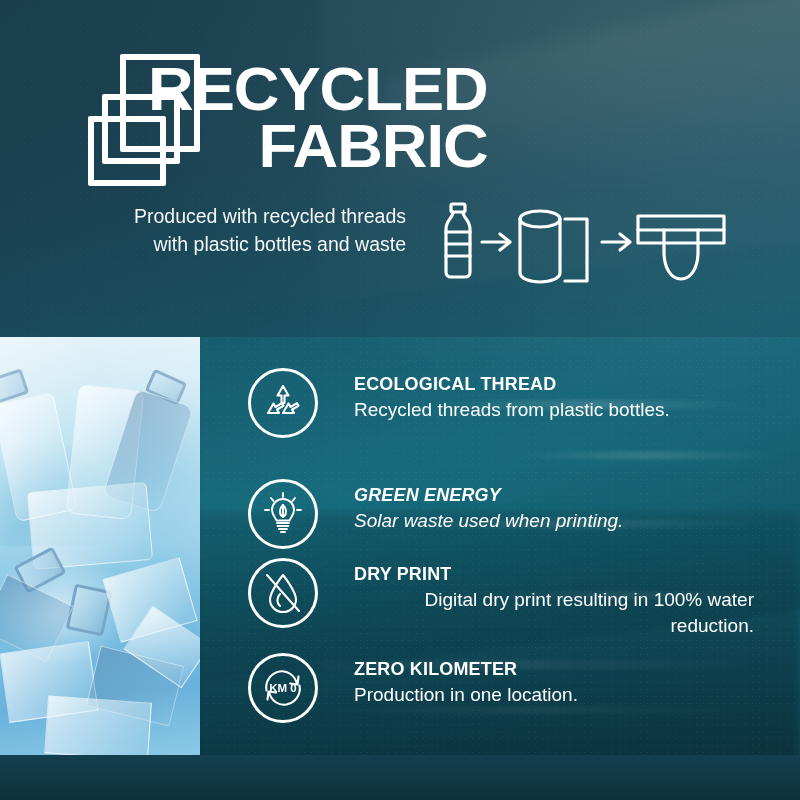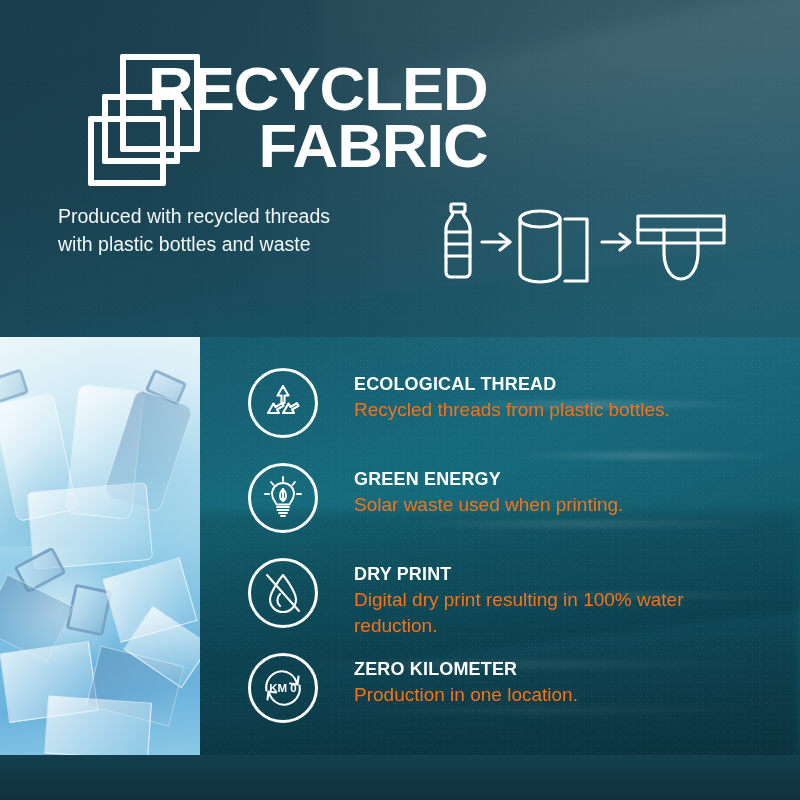--- a/index.html
+++ b/index.html
@@ -93,21 +93,21 @@
     line-height:.92;
     letter-spacing:-1px;
     transform:scaleX(1.02);
     transform-origin:left center;
     white-space:nowrap;
   }
   .title-line.l2 { text-align:right; }
 
   .subtitle {
     position:absolute; left:58px; top:203px; width:348px;
-    text-align:left;
+    text-align:right;
     color:#f2f7f8;
     font-size:19.5px;
     line-height:1.42;
   }
 
   
   .process { position:absolute; left:432px; top:196px; width:300px; height:108px; }
   .process svg { display:block; }
 
   
@@ -159,21 +159,21 @@
     display:flex; align-items:center; justify-content:center;
   }
   .f-icon svg { display:block; }
   .f-text { margin-left:36px; padding-top:6px; }
   .f-title {
     color:#ffffff; font-weight:bold; font-size:18.5px;
     letter-spacing:.2px; line-height:1.1;
     transform:scaleX(.97); transform-origin:left center;
   }
   .f-desc {
-    color:#f97316; font-size:19px; line-height:1.34; margin-top:3px; max-width:400px;
+    color:#ffffff; font-size:19px; line-height:1.34; margin-top:3px; max-width:400px;text-align:right;
   }
 </style>
 </head>
 <body>
 
 <div id="infographic">
 
   <div class="ocean-bg">
     <div class="ocean-base"></div>
     <div class="wave-crest"></div>
@@ -278,21 +278,21 @@
           <path d="M8 33 L19 33 L17 29.5 L23.5 25.8 L22 23.2 L15.5 27 L13.5 23.5 Z"></path>
           <path d="M38 33 L27 33 L29 36.5 L22.5 40.2 L24 42.8 L30.5 39 L32.5 42.5 Z" transform="rotate(180 30.5 33)"></path>
         </svg>
       </div>
       <div class="f-text">
         <div class="f-title">ECOLOGICAL THREAD</div>
         <div class="f-desc">Recycled threads from plastic bottles.</div>
       </div>
     </div>
 
-    <div class="feature-row" style="top:126px;">
+    <div class="feature-row" style="top:142px;font-style:italic;">
       <div class="f-icon">
         <svg width="46" height="46" viewBox="0 0 46 46" fill="none" stroke="#ffffff" stroke-width="1.9" stroke-linecap="round" stroke-linejoin="round">
           <path d="M23 8 C16.5 8 12 13 12 19 C12 23.5 15 26 16.5 29.5 L29.5 29.5 C31 26 34 23.5 34 19 C34 13 29.5 8 23 8 Z"></path>
           <path d="M17 32 L29 32 M17.5 35 L28.5 35 M19 38 L27 38 M21 41 L25 41"></path>
           <path d="M23 26 C19 24 19 18 23 14 C27 18 27 24 23 26 Z"></path>
           <line x1="23" y1="14" x2="23" y2="26"></line>
           <line x1="23" y1="2" x2="23" y2="6"></line>
           <line x1="11" y1="7" x2="13.5" y2="10"></line>
           <line x1="35" y1="7" x2="32.5" y2="10"></line>
           <line x1="5" y1="19" x2="9" y2="19"></line>

